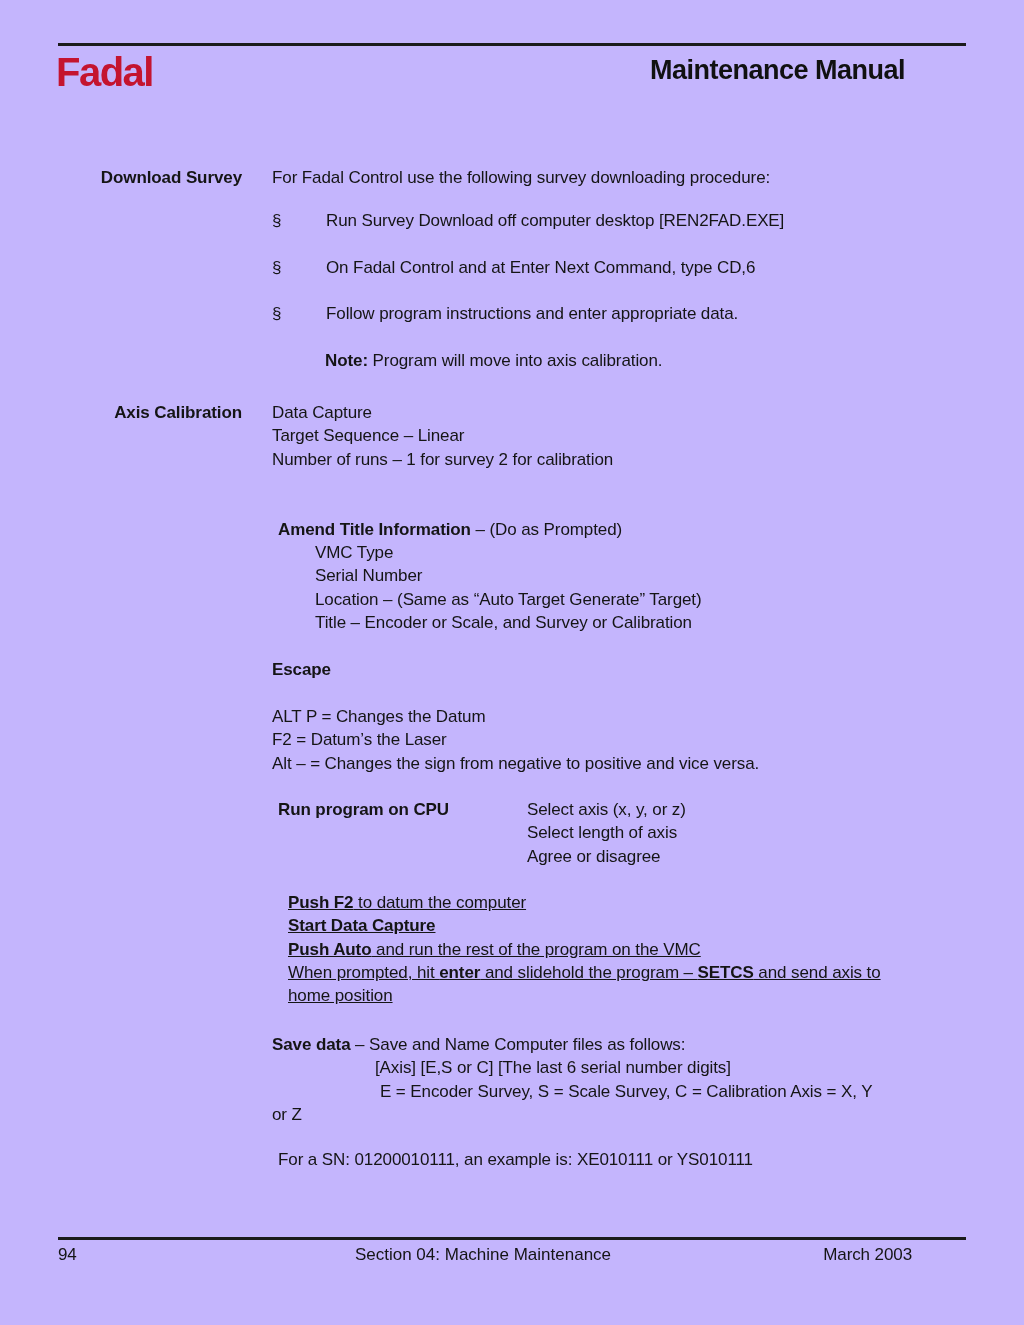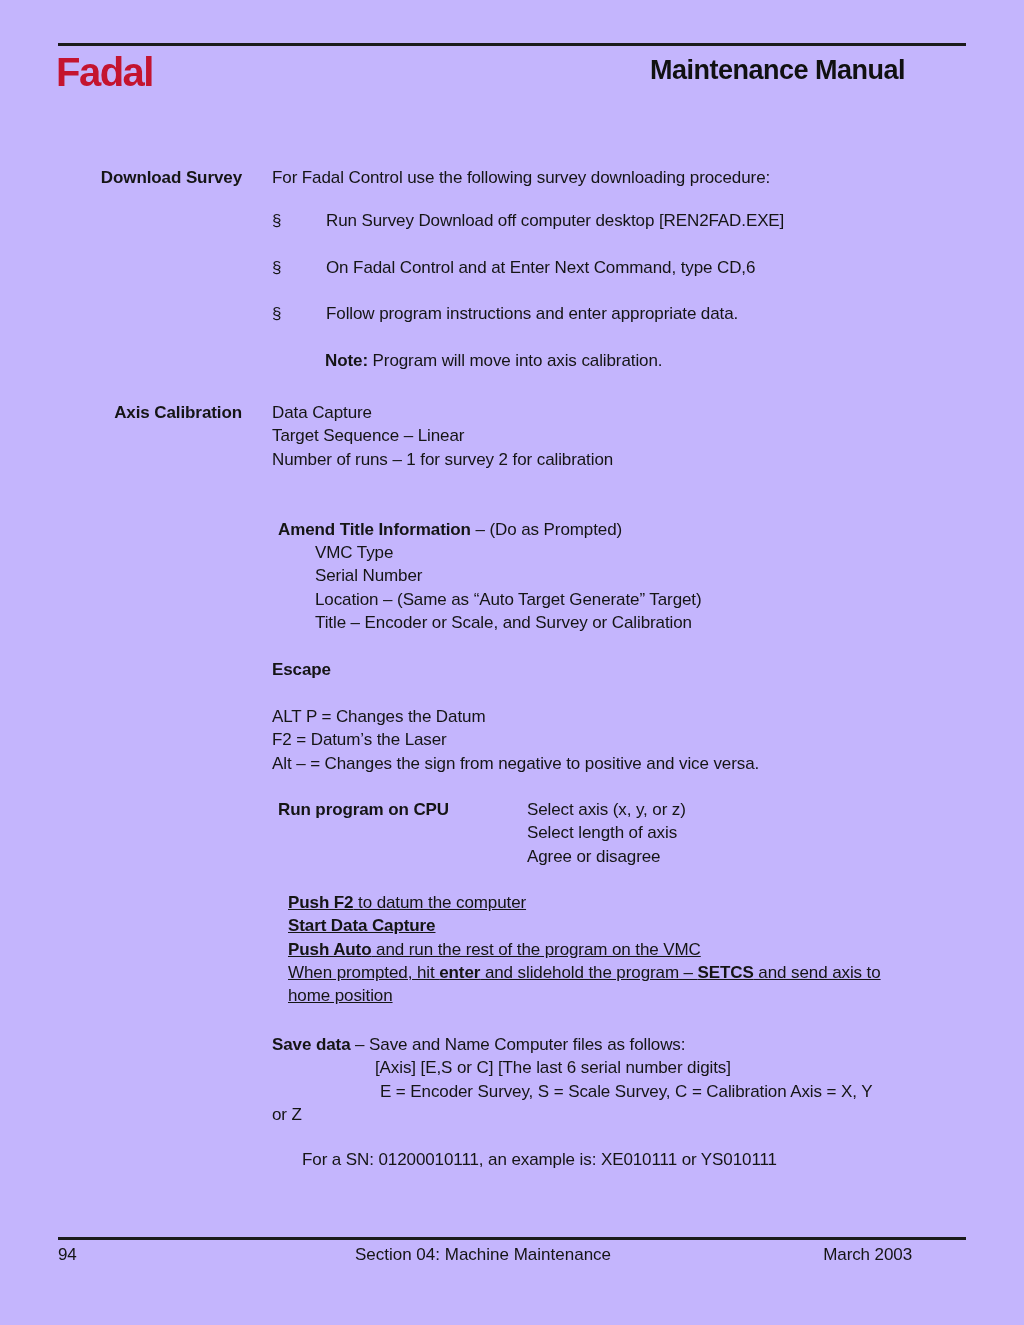--- a/index.html
+++ b/index.html
@@ -129,20 +129,20 @@
     <div>home position</div>
   </div>
 
   <div class="t" style="top:1033px; left:272px;">
     <span class="b">Save data</span><span> – Save and Name Computer files as follows:</span>
   </div>
   <div class="t" style="top:1056px; left:375px;">[Axis] [E,S or C] [The last 6 serial number digits]</div>
   <div class="t" style="top:1080px; left:380px;">E = Encoder Survey, S = Scale Survey, C = Calibration Axis = X, Y</div>
   <div class="t" style="top:1103px; left:272px;">or Z</div>
 
-  <div class="t" style="top:1148px; left:278px;margin-left:24px;">For a SN: 01200010111, an example is: XE010111 or YS010111</div>
+  <div class="t" style="top:1148px; left:278px;">For a SN: 01200010111, an example is: XE010111 or YS010111</div>
 
   <div class="rule rule-bottom"></div>
   <div class="t" style="top:1243px; left:58px;">94</div>
   <div class="footer-center">Section 04: Machine Maintenance</div>
   <div class="t" style="top:1243px; right:112px;">March 2003</div>
 
 </div>
 
 </body></html>

